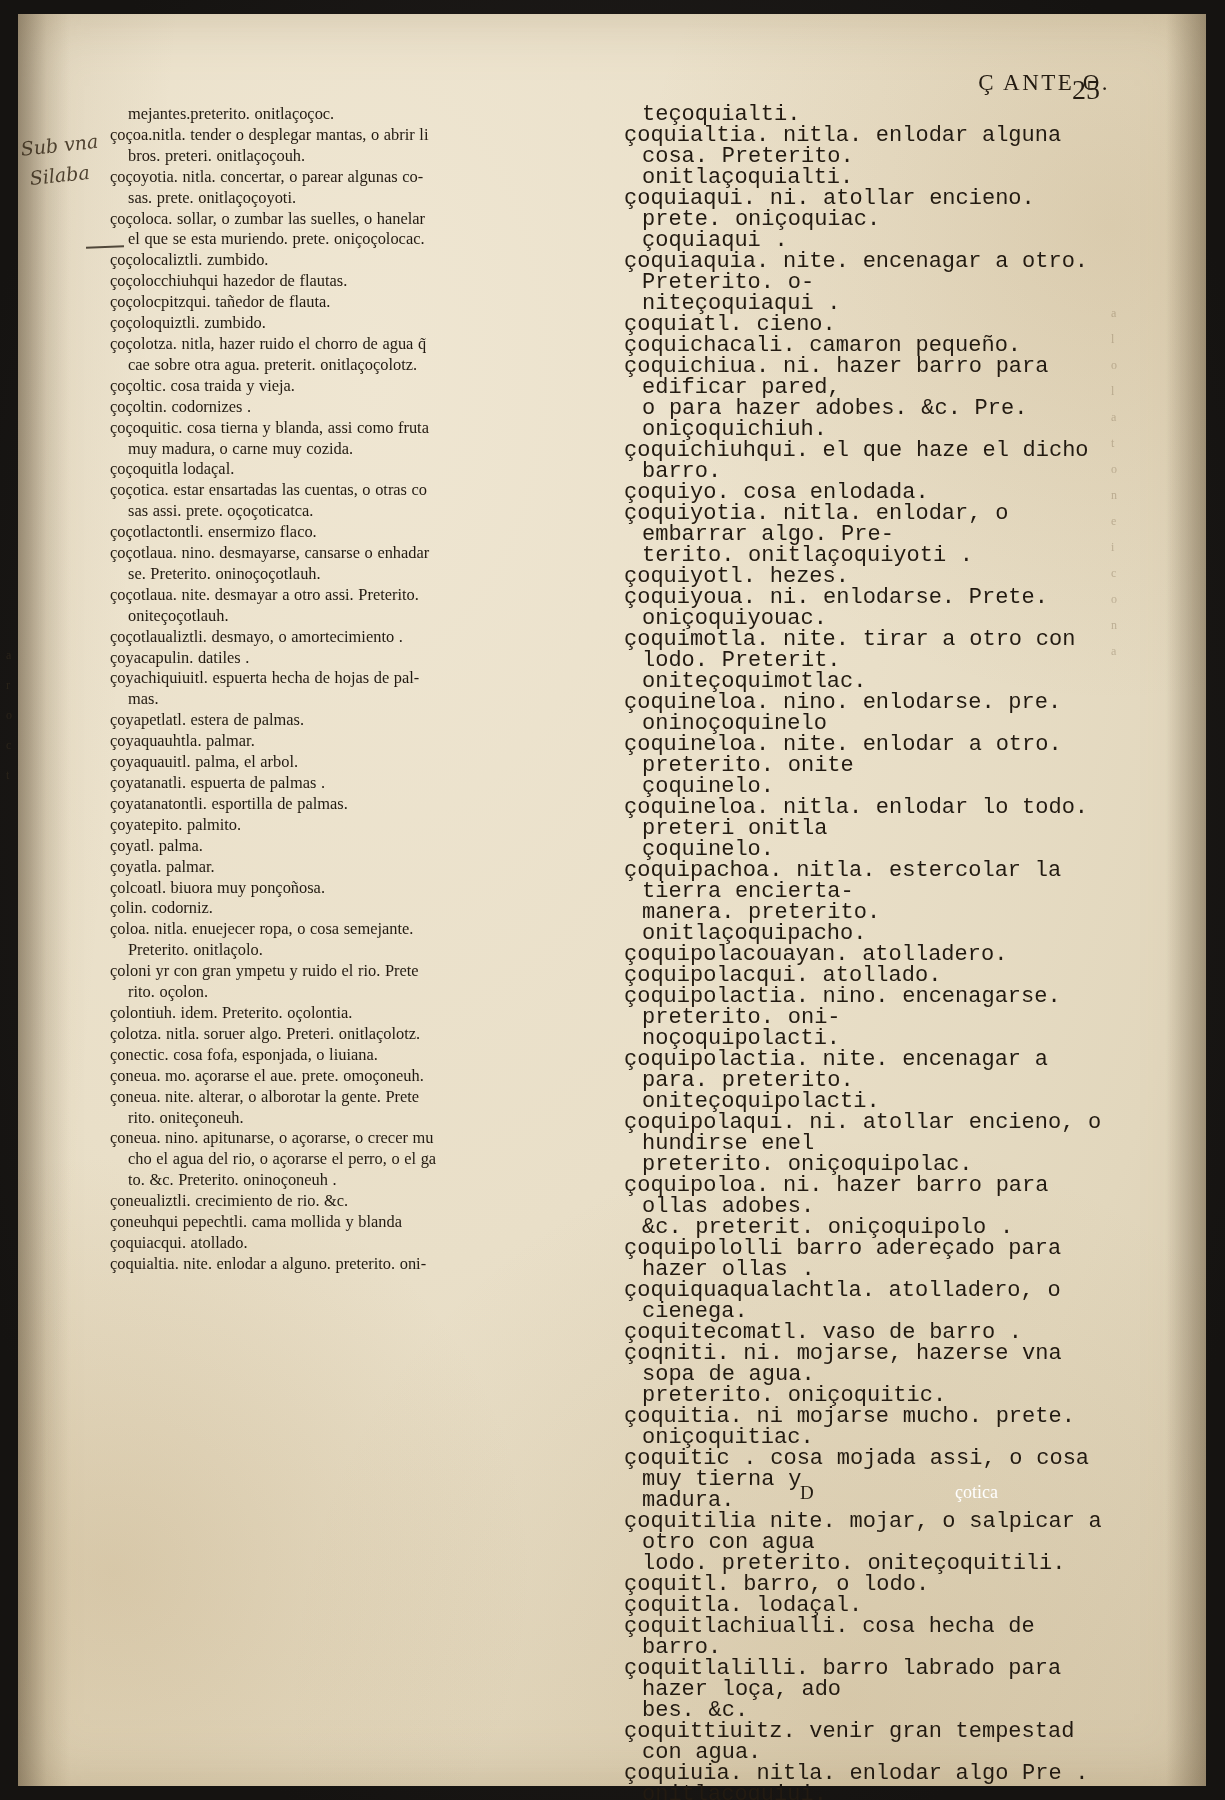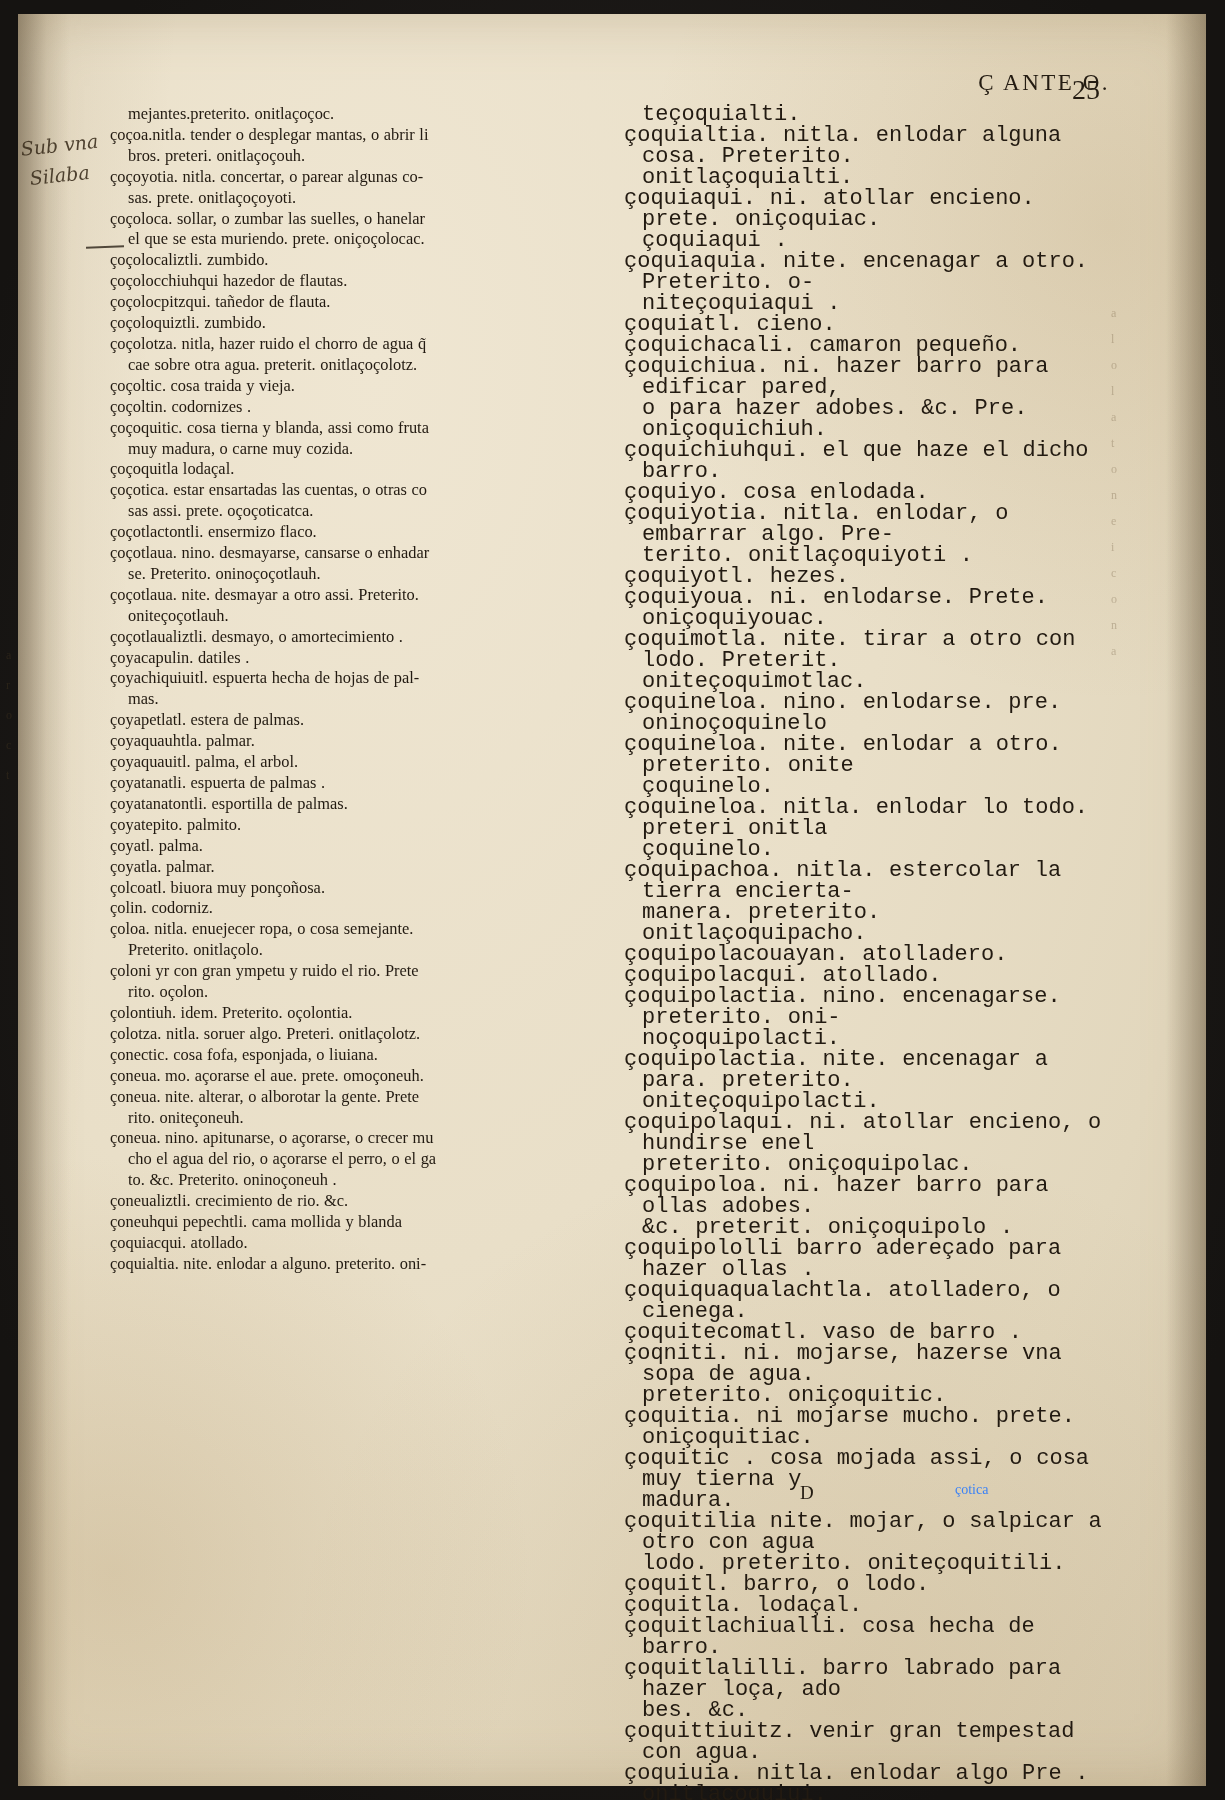--- a/index.html
+++ b/index.html
@@ -147,22 +147,22 @@
   }
   .sig {
     position: absolute;
     left: 690px;
     font-size: 19px;
     color: #241c12;
   }
   .catchword {
     position: absolute;
     left: 845px;
-    font-size: 14px;
-    color: #3b82f6;
+    font-size: 18px;
+    color: #ffffff;
   }
 
   
   .marginalia {
     position: absolute;
     left: 22px;
     top: 128px;
     width: 110px;
     font-family: "DejaVu Serif", serif;
     font-style: italic;

